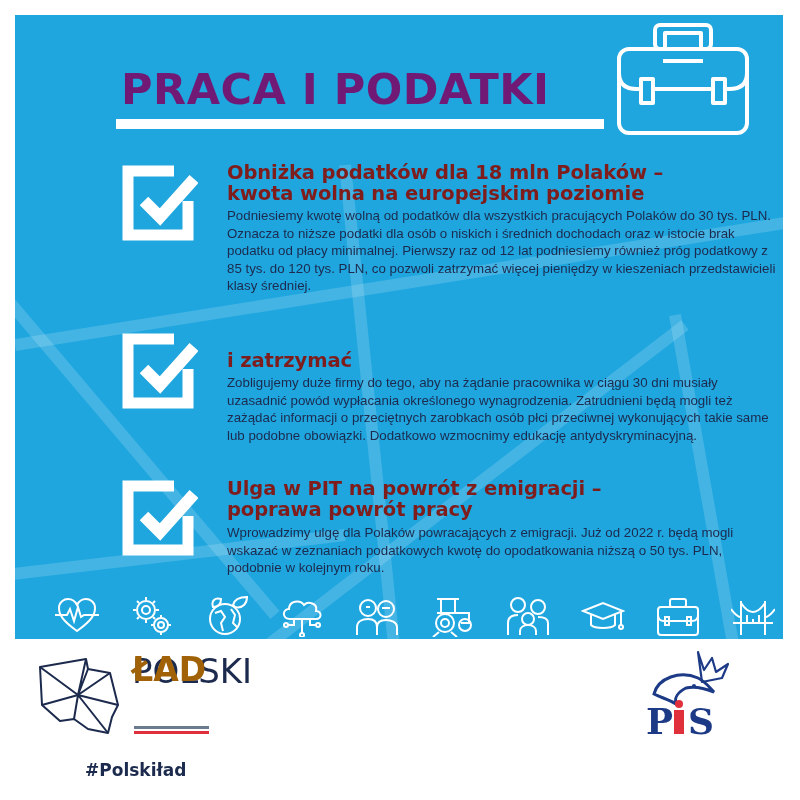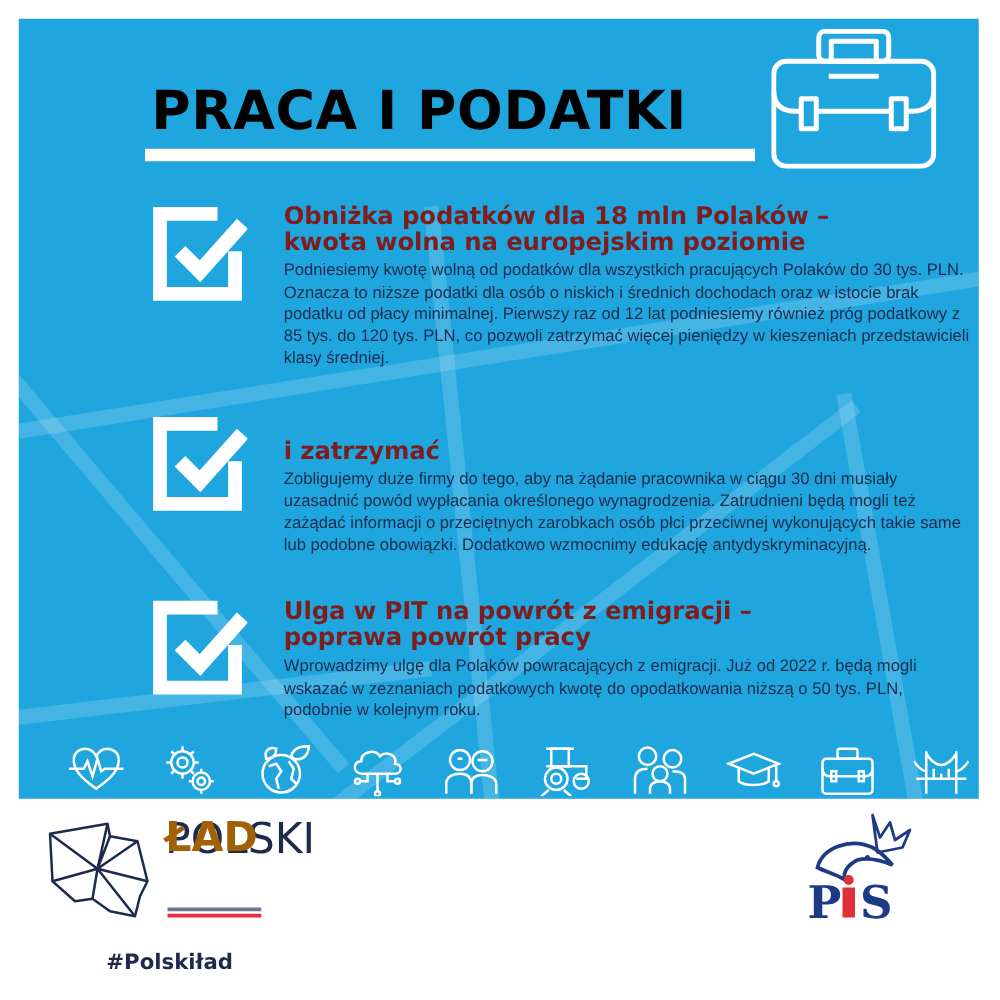--- a/index.html
+++ b/index.html
@@ -1,19 +1,19 @@
 <!DOCTYPE html>
 <html><head>
 <meta charset="utf-8">
 <style>
   html,body{margin:0;padding:0;}
   body{width:800px;height:800px;background:#ffffff;position:relative;overflow:hidden;font-family:"DejaVu Sans","Liberation Sans",sans-serif;}
   .panel{position:absolute;left:15px;top:15px;width:768px;height:624px;background:#1fa6df;overflow:hidden;}
   .bglines{position:absolute;left:0;top:0;width:768px;height:624px;}
-  .title{position:absolute;left:106px;top:44px;color:#000000;font-family:"DejaVu Sans",sans-serif;font-weight:bold;font-size:43px;letter-spacing:0.5px;line-height:60px;margin:0;}
+  .title{position:absolute;left:106px;top:44px;color:#701a75;font-family:"DejaVu Sans",sans-serif;font-weight:bold;font-size:43px;letter-spacing:0.5px;line-height:60px;margin:0;}
   .title-rule{position:absolute;left:101px;top:104px;width:488px;height:10px;background:#fff;}
   .case-big{position:absolute;left:602px;top:8px;width:132px;height:112px;}
   .item{position:absolute;left:0;width:768px;}
   .check{position:absolute;left:107px;width:76px;height:76px;}
   .item-h{position:absolute;left:212px;margin:0;color:#7f1d1d;font-family:"DejaVu Sans",sans-serif;font-weight:bold;font-size:19.5px;line-height:21px;letter-spacing:-0.1px;}
   .item-p{position:absolute;left:212px;width:550px;margin:0;color:#1c2a4d;font-family:"Liberation Sans",sans-serif;font-size:13.3px;line-height:17.6px;}
   .icons{position:absolute;left:40px;top:578px;width:720px;height:46px;display:flex;justify-content:space-between;align-items:center;}
   .icons svg{width:44px;height:42px;}
   .logo-map{position:absolute;left:38px;top:655px;width:86px;height:80px;}
   .polski{position:absolute;left:132px;top:652px;color:#1c2a4d;font-family:"DejaVu Sans",sans-serif;font-size:34px;line-height:38px;letter-spacing:0px;}

